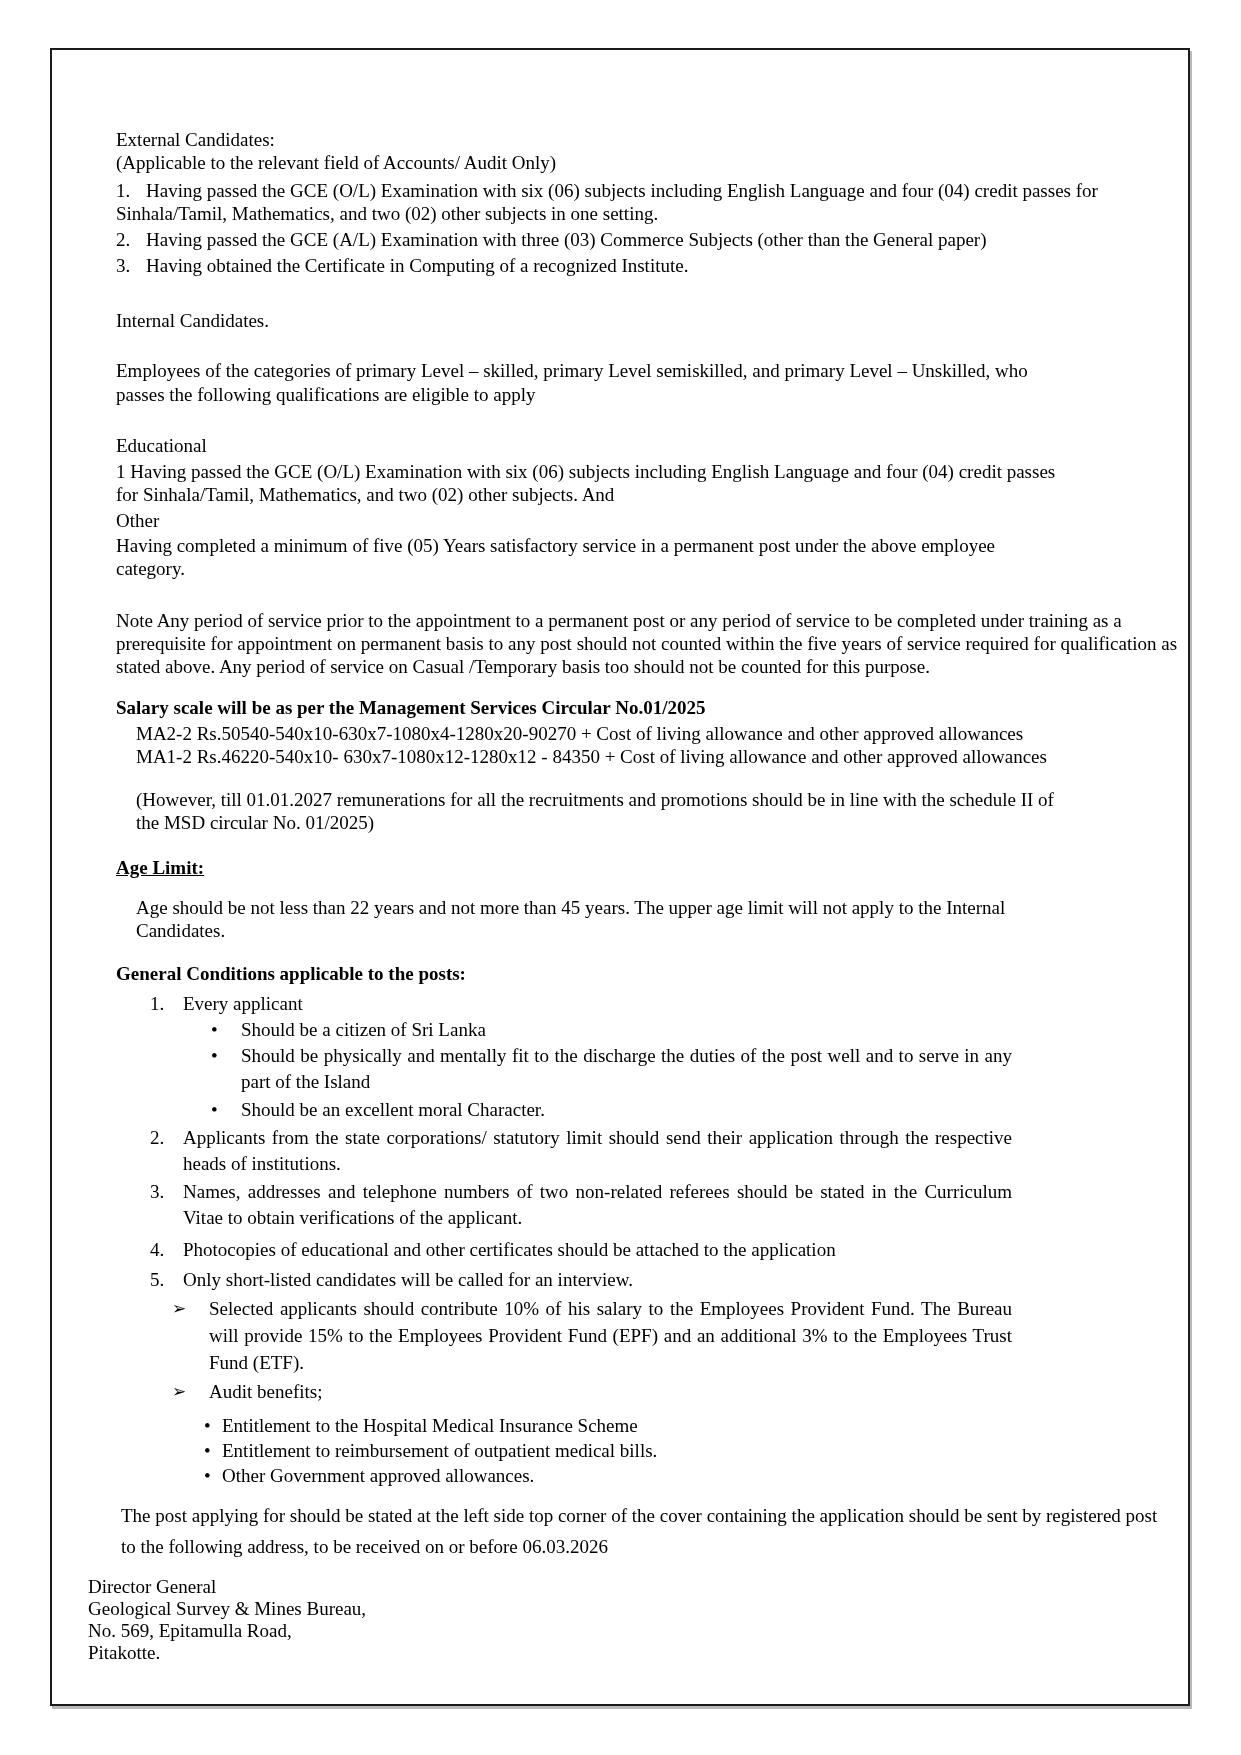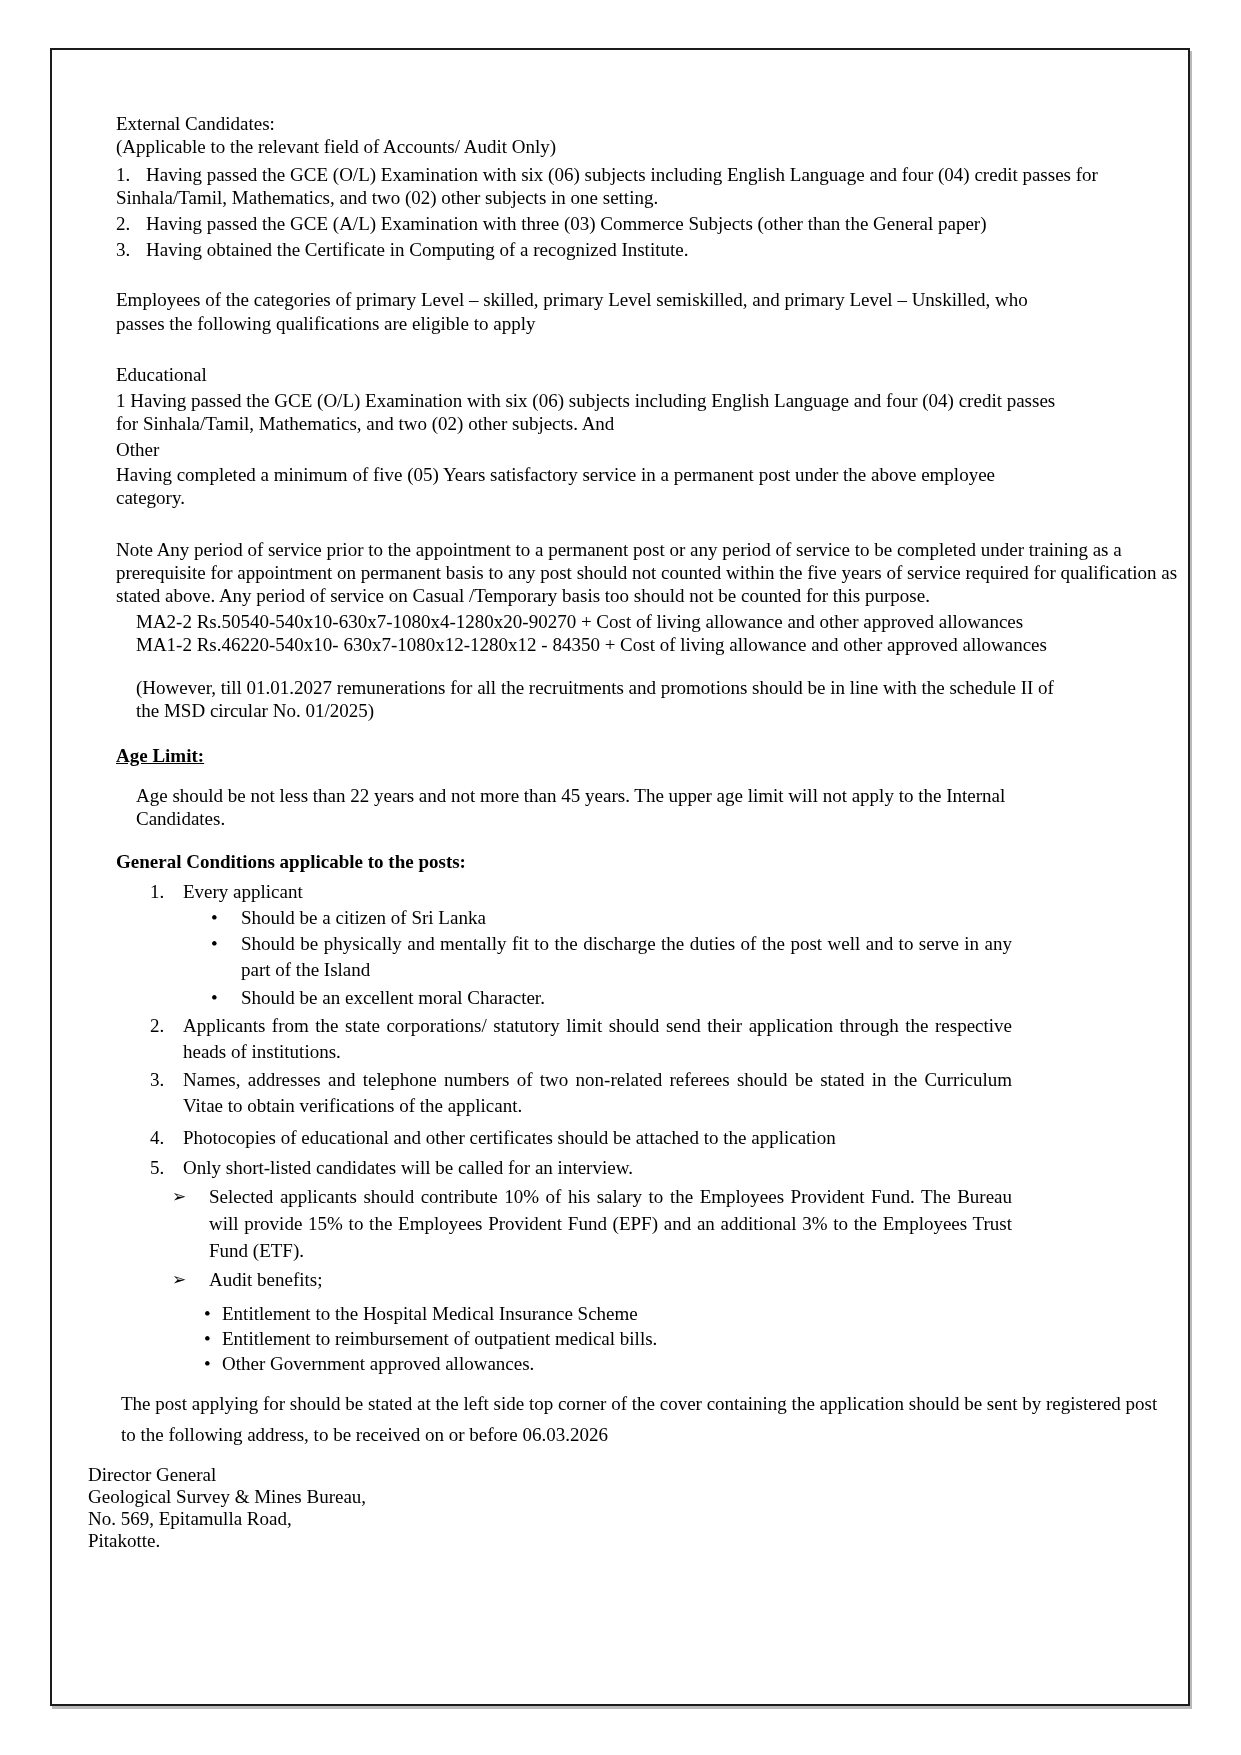--- a/index.html
+++ b/index.html
@@ -13,21 +13,21 @@
   }
   .frame{
     position:absolute;left:50px;top:48px;
     width:1140px;height:1658px;
     box-sizing:border-box;
     border:2px solid #1b1b1b;
     box-shadow:2px 3px 0 #b9b9b9;
     background:#fff;
   }
   .content{
-    position:absolute;left:116px;top:112px;width:944px;
+    position:absolute;left:116px;top:128px;width:944px;
     font-size:19px;line-height:23px;
   }
   p,div{margin:0;}
   .b{font-weight:bold;}
   .ul{text-decoration:underline;}
   .ind{margin-left:20px;}
   .wide{margin-right:-128px;}
   .closing{margin-left:5px;margin-right:-100px;line-height:31px;margin-top:12px;}
   .enum{display:inline-block;width:30px;}
   .ext-item{margin-top:3px;}
@@ -58,27 +58,29 @@
   <div class="frame"></div>
   <div class="content">
 
     <p>External Candidates:</p>
     <p>(Applicable to the relevant field of Accounts/ Audit Only)</p>
 
     <p class="ext-item wide mt5"><span class="enum">1.</span><span>Having passed the GCE (O/L) Examination with six (06) subjects including English Language and four (04) credit passes for Sinhala/Tamil, Mathematics, and two (02) other subjects in one setting.</span></p>
     <p class="ext-item"><span class="enum">2.</span><span>Having passed the GCE (A/L) Examination with three (03) Commerce Subjects (other than the General paper)</span></p>
     <p class="ext-item"><span class="enum">3.</span><span>Having obtained the Certificate in Computing of a recognized Institute.</span></p>
 
+    <p class="mt32">Internal Candidates.</p>
     <p class="mt27 lh24">Employees of the categories of primary Level – skilled, primary Level semiskilled, and primary Level – Unskilled, who passes the following qualifications are eligible to apply</p>
     <p class="mt27">Educational</p>
     <p class="mt3">1 Having passed the GCE (O/L) Examination with six (06) subjects including English Language and four (04) credit passes for Sinhala/Tamil, Mathematics, and two (02) other subjects.  And</p>
     <p class="mt3">Other</p>
     <p class="mt2">Having completed a minimum of five (05) Years satisfactory service in a permanent post under the above employee category.</p>
     <p class="mt29 wide">Note Any period of service prior to the appointment to a permanent post or any period of service to be completed under training as a prerequisite for appointment on permanent basis to any post should not counted within the five years of service required for qualification as stated above. Any period of service on Casual /Temporary basis too should not be counted for this purpose.</p>
 
+    <p class="b mt18">Salary scale will be as per the Management Services Circular No.01/2025</p>
     <p class="ind mt3">MA2-2 Rs.50540-540x10-630x7-1080x4-1280x20-90270 + Cost of living allowance and other approved allowances</p>
     <p class="ind">MA1-2 Rs.46220-540x10- 630x7-1080x12-1280x12 - 84350 + Cost of living allowance and other approved allowances</p>
     <p class="ind mt20">(However, till 01.01.2027 remunerations for all the recruitments and promotions should be in line with the schedule II of the MSD circular No. 01/2025)</p>
 
     <p class="b ul mt22">Age Limit:</p>
     <p class="ind mt17">Age should be not less than 22 years and not more than 45 years. The upper age limit will not apply to the Internal Candidates.</p>
 
     <p class="b mt20">General Conditions applicable to the posts:</p>
 
     <div class="gc">

